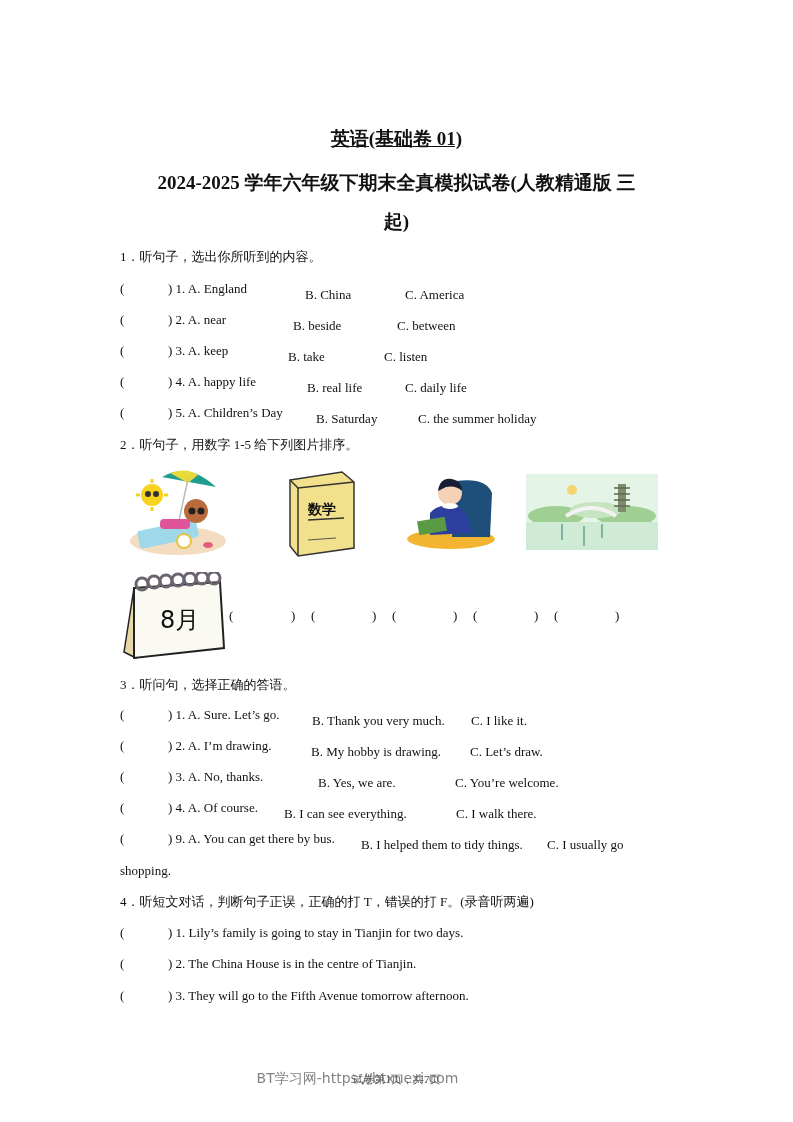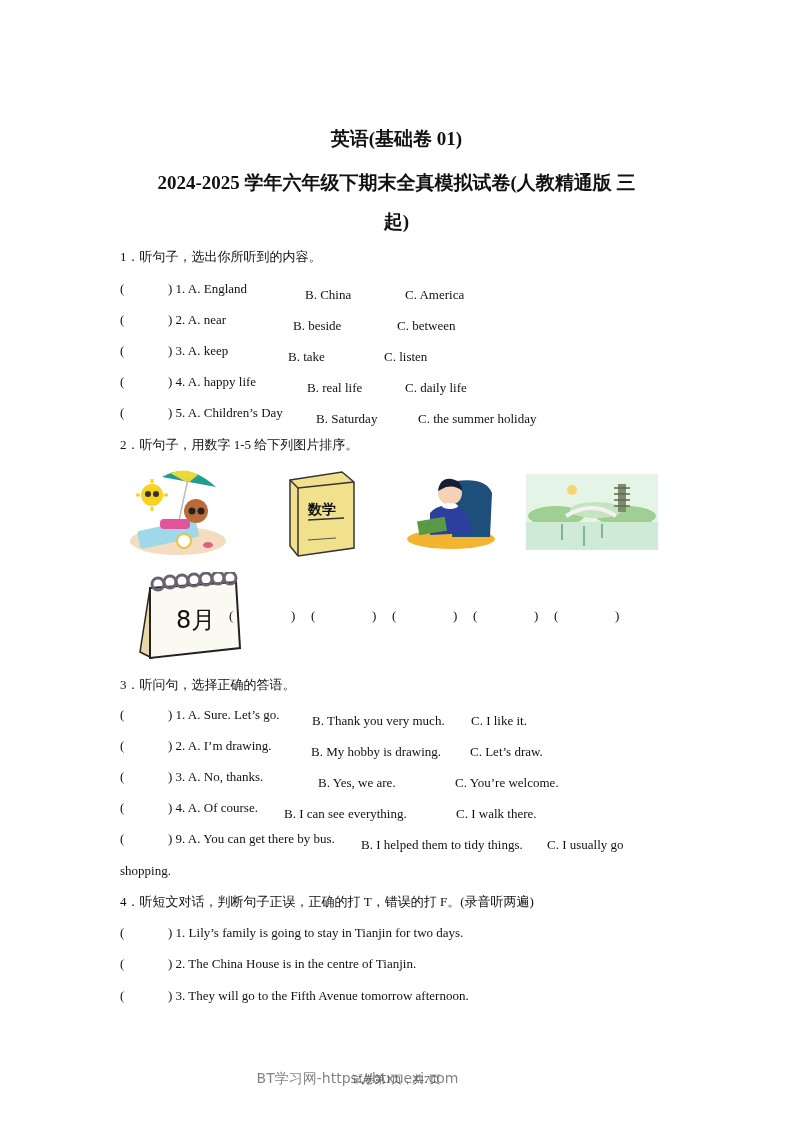--- a/index.html
+++ b/index.html
@@ -1,19 +1,19 @@
 <!DOCTYPE html>
 <html><head>
   <meta charset="utf-8">
   <style>
     * { margin: 0; padding: 0; box-sizing: border-box; }
     html, body { width: 793px; height: 1122px; background: #ffffff; overflow: hidden; }
     body { position: relative; font-family: "Liberation Serif", "DejaVu Serif", serif; color: #111; }
     .title { position: absolute; left: 0; width: 793px; text-align: center; font-weight: bold; font-size: 19px; color: #111; }
-    .t1 { top: 126px; }
+    .t1 { top: 126px; text-decoration: underline; }
     .t2 { top: 170px; }
     .t3 { top: 209px; }
     .line { position: absolute; left: 120px; font-size: 13px; white-space: nowrap; height: 18px; line-height: 18px; font-family: Liberation Serif, serif; }
     .q-head { font-size: 13px; }
     .paren-open { position: absolute; left: 0; }
     .qn { position: absolute; left: 48px; text-align: right; }
     .opt { position: absolute; margin-top: 6px; }
     .img { position: absolute; }
     .footer { position: absolute; top: 1072px; left: 0; width: 793px; text-align: center; font-size: 11px; color: #555; }
     .watermark { position: absolute; top: 1070px; left: 0; width: 715px; text-align: center; font-family: "DejaVu Sans", sans-serif; font-size: 14px; color: rgba(90,90,90,0.75); }
@@ -120,21 +120,21 @@
     <path d="M40 42 Q66 26 90 42" stroke="#f2f2f2" stroke-width="4" fill="none"></path>
     <rect x="92" y="10" width="8" height="28" fill="#7e8c6d"></rect>
     <path d="M88 14 L104 14 M88 20 L104 20 M88 26 L104 26 M88 32 L104 32" stroke="#5c6a4e" stroke-width="1.5"></path>
     <rect x="0" y="48" width="132" height="28" fill="#cfead5"></rect>
     <line x1="36" y1="50" x2="36" y2="66" stroke="#7fb3a3" stroke-width="2"></line>
     <line x1="58" y1="52" x2="58" y2="72" stroke="#7fb3a3" stroke-width="2"></line>
     <line x1="76" y1="50" x2="76" y2="64" stroke="#7fb3a3" stroke-width="2"></line>
   </svg>
 </div>
 
-<div class="img" style="left:136px; top:572px; width:106px; height:90px;text-decoration:underline;">
+<div class="img" style="left:120px; top:572px; width:106px; height:90px;text-decoration:underline;">
   <svg width="106" height="90" viewBox="0 0 106 90">
     <path d="M14 16 L4 80 L16 86 L24 20 Z" fill="#e8d8a8" stroke="#222" stroke-width="1.5"></path>
     <path d="M14 16 L100 10 L104 76 L14 86 Z" fill="#fbfaf2" stroke="#222" stroke-width="2"></path>
     <g fill="none" stroke="#6b6470" stroke-width="3">
       <circle cx="22" cy="12" r="6"></circle>
         <circle cx="34" cy="10" r="6"></circle>
         <circle cx="46" cy="9" r="6"></circle>
       <circle cx="58" cy="8" r="6"></circle>
         <circle cx="70" cy="7" r="6"></circle>
         <circle cx="82" cy="6" r="6"></circle>

